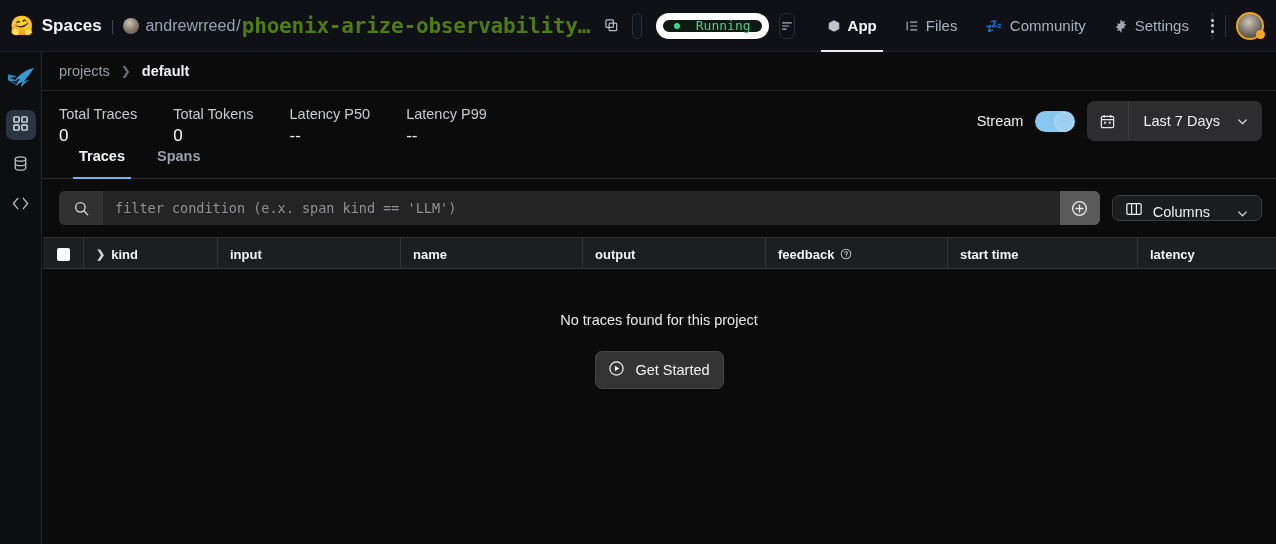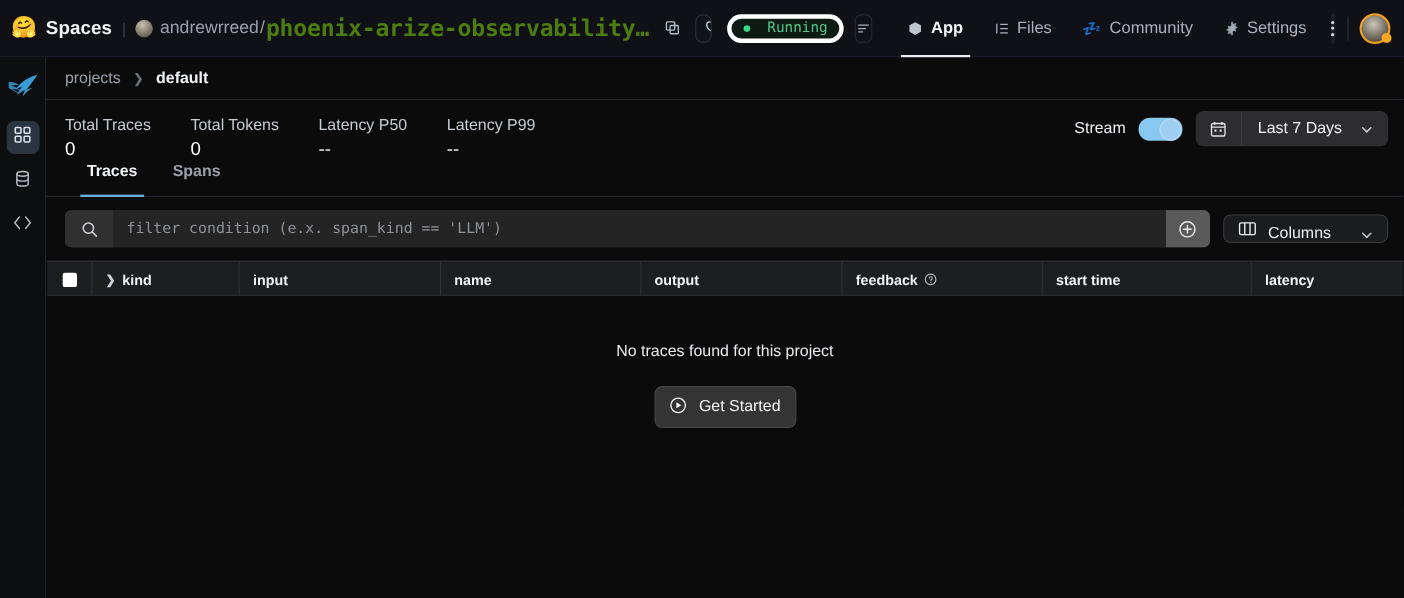--- a/index.html
+++ b/index.html
@@ -50,21 +50,21 @@
     display: flex; align-items: center; gap: 5px;
     padding: 0 8px; height: 100%; color: #d5dae3; font-size: 13.5px;
     cursor: pointer;
   }
   .like-count {
     border-left: 1px solid #2a2f3a; padding: 0 8px; height: 100%;
     display: flex; align-items: center; color: #d5dae3; font-size: 13.5px;
   }
   .running-pill {
     display: flex; align-items: center; gap: 16px;
-    border: 4px solid #ffffff; border-radius: 13px;
+    border: 7px solid #ffffff; border-radius: 13px;
     height: 26px; padding: 0 11px; margin-left: 14px;
     background: #0e1a14;
   }
   .running-dot { width: 6px; height: 6px; border-radius: 50%; background: #39d98a; }
   .running-text {
     color: #52c88a; font-size: 13px;
     font-family: "DejaVu Sans Mono", "Liberation Mono", monospace;
   }
   .logs-btn {
     margin-left: 10px; width: 28px; height: 26px;
@@ -145,21 +145,21 @@
   .toggle {
     width: 40px; height: 21px; border-radius: 11px; background: #88c7ef;
     position: relative; cursor: pointer;
   }
   .toggle::after {
     content: ""; position: absolute; right: 1.5px; top: 1.5px;
     width: 18px; height: 18px; border-radius: 50%; background: #9ecff2;
     border: 1px solid #b9dcf6;
   }
   .daterange {
-    display: flex; align-items: center; height: 32px;
+    display: flex; align-items: center; height: 40px;
     background: #2d2d2f; border-radius: 7px; overflow: hidden; cursor: pointer;
   }
   .daterange .cal {
     width: 42px; height: 100%; display: flex; align-items: center; justify-content: center;
     color: #e4e6ea; border-right: 1px solid #3a3a3d;
   }
   .daterange .dr-text { color: #f0f1f4; font-size: 14.5px; padding: 0 16px 0 14px; }
   .daterange .chev { color: #c9ccd2; padding-right: 13px; display: flex; }
 
   .tabs-row { display: flex; padding-left: 17px; height: 31px; position: relative; }

